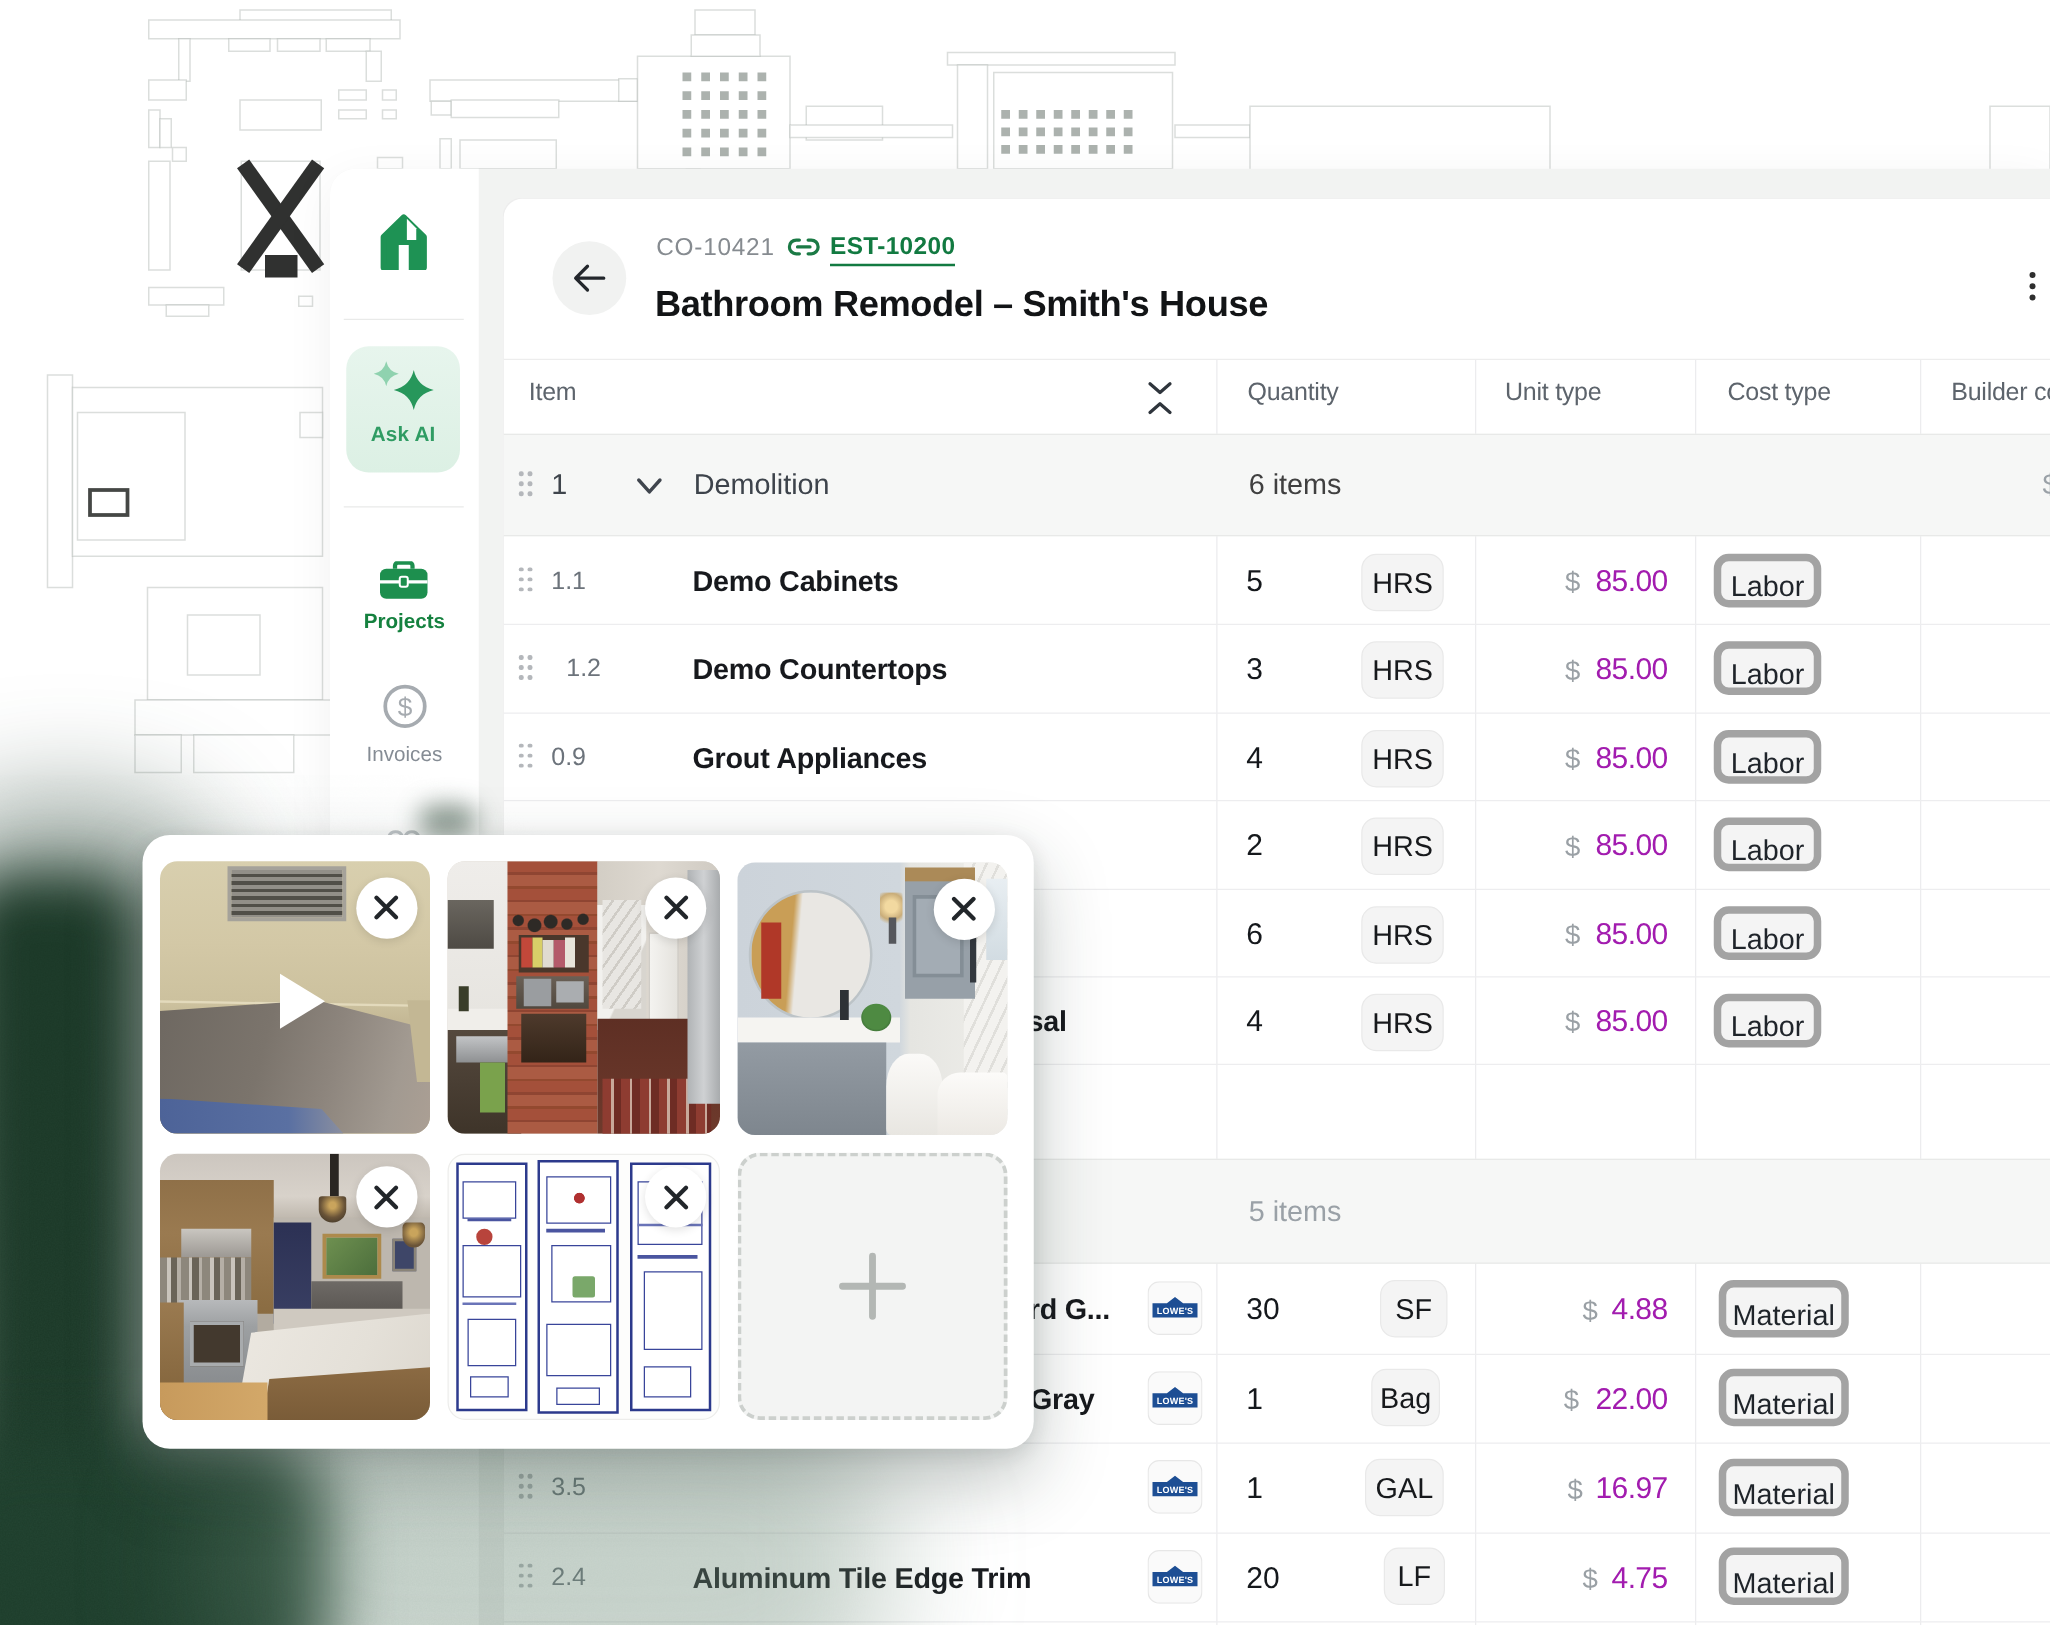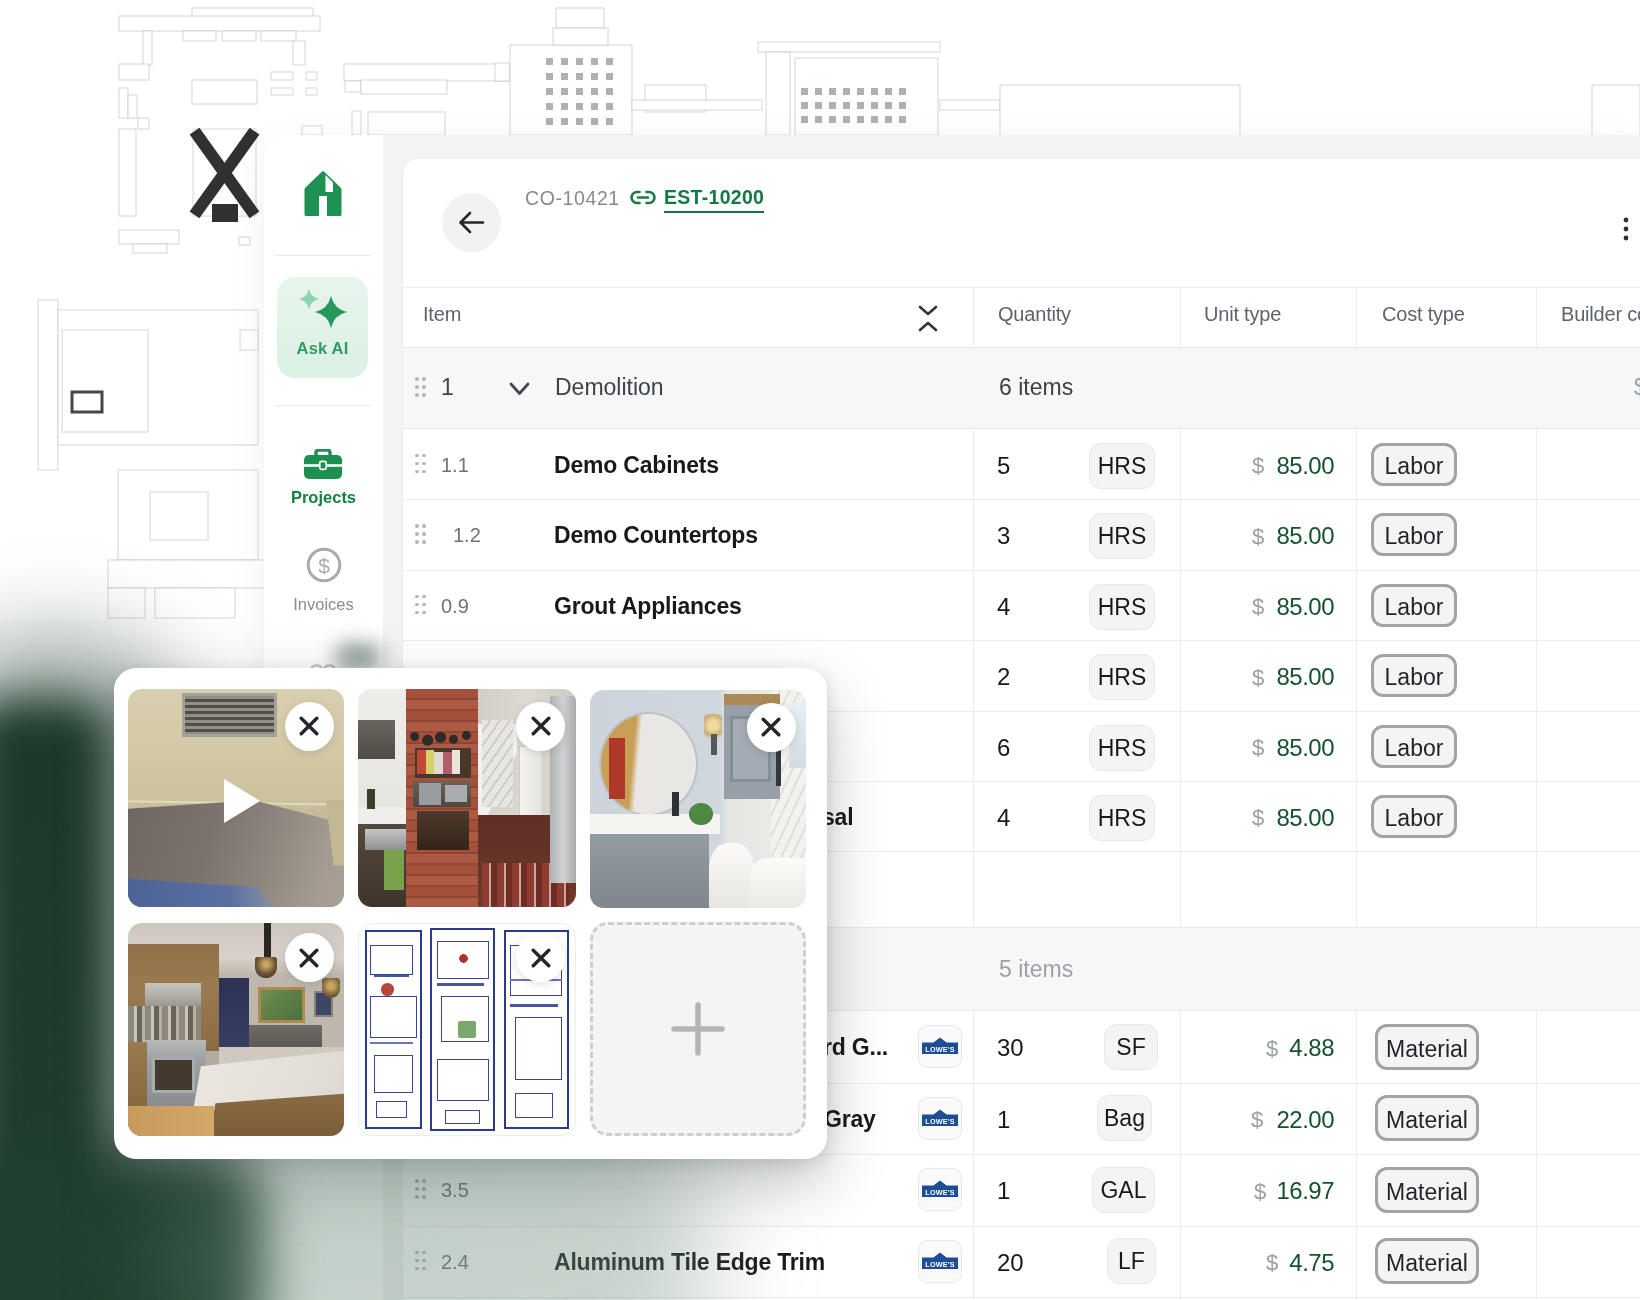--- a/index.html
+++ b/index.html
@@ -9,23 +9,23 @@
 .abs{position:absolute}
 .vline{position:absolute;width:1px;background:#ececee}
 .hline{position:absolute;height:1px;background:#ededef}
 .hdrtxt{position:absolute;font-size:20px;color:#5d646c;white-space:nowrap;letter-spacing:-0.2px}
 .dots{position:absolute;width:13px;height:21px}
 .dots i{position:absolute;width:3.5px;height:3.5px;border-radius:50%;background:#b4b7bb}
 .rownum{position:absolute;font-size:20px;color:#6c737b}
 .iname{position:absolute;font-size:23px;font-weight:700;color:#17191d;letter-spacing:-0.2px;white-space:nowrap}
 .qty{position:absolute;font-size:24px;color:#15181c}
 .ubadge{position:absolute;background:#f4f4f4;border:1px solid #e9e9e9;border-radius:12px;text-align:center;font-size:23px;color:#17191c;white-space:nowrap}
-.cbadge{position:absolute;background:#f4f4f4;border:3px solid #a3a3a3;border-radius:12px;text-align:center;font-size:23px;color:#1f242a;white-space:nowrap}
+.cbadge{position:absolute;background:#f4f4f4;border:6px solid #a3a3a3;border-radius:12px;text-align:center;font-size:23px;color:#1f242a;white-space:nowrap}
 .dol{position:absolute;font-size:22px;color:#9aa0a5}
-.amt{position:absolute;width:80px;text-align:right;font-size:24px;color:#14532d;letter-spacing:-0.5px}
+.amt{position:absolute;width:80px;text-align:right;font-size:24px;color:#a21caf;letter-spacing:-0.5px}
 .gtxt{position:absolute;font-size:23px;white-space:nowrap}
 .xbtn{position:absolute;width:49px;height:49px;border-radius:50%;background:#fff;box-shadow:0 2px 8px rgba(0,0,0,.12)}
 .thumb{position:absolute;border-radius:14px;overflow:hidden}
 </style>
 </head>
 <body>
 <div id="page">
 
 <svg class="abs" style="left:0;top:0" width="1640" height="660" viewBox="0 0 1640 660">
 <g fill="#ffffff" stroke="#a9b0ab" stroke-opacity="0.42" stroke-width="1.2">
@@ -235,20 +235,21 @@
 </svg>
 
 <div class="abs" style="left:525px;top:187px;font-size:19.5px;color:#868b90;letter-spacing:.6px">CO-10421</div>
 
 <svg class="abs" style="left:630px;top:190px" width="26" height="15" viewBox="0 0 26 15">
 <path d="M9.5,2 L7,2 A5.5,5.5 0 0 0 7,13 L9.5,13 M16.5,2 L19,2 A5.5,5.5 0 0 1 19,13 L16.5,13 M8,7.5 L18,7.5" fill="none" stroke="#1b7a45" stroke-width="2.6" stroke-linecap="round"></path>
 </svg>
 
 <div class="abs" style="left:664px;top:186px;font-size:19.5px;font-weight:700;color:#127a41;border-bottom:2px solid #127a41;padding-bottom:2px;letter-spacing:.3px">EST-10200</div>
 
+<div class="abs" style="left:524px;top:228px;font-size:29px;font-weight:700;color:#121416;letter-spacing:-0.3px">Bathroom Remodel – Smith's House</div>
 
 <svg class="abs" style="left:1620px;top:216px" width="12" height="26" viewBox="0 0 12 26">
 <circle cx="6" cy="4" r="2.4" fill="#2f2f2f"></circle>
       <circle cx="6" cy="13" r="2.4" fill="#2f2f2f"></circle>
       <circle cx="6" cy="22" r="2.4" fill="#2f2f2f"></circle>
 </svg>
 
 <div class="hline" style="left:403px;top:287px;width:1237px;background:#ededed"></div>
 
 <div class="vline" style="left:973px;top:288px;height:1012px"></div>

